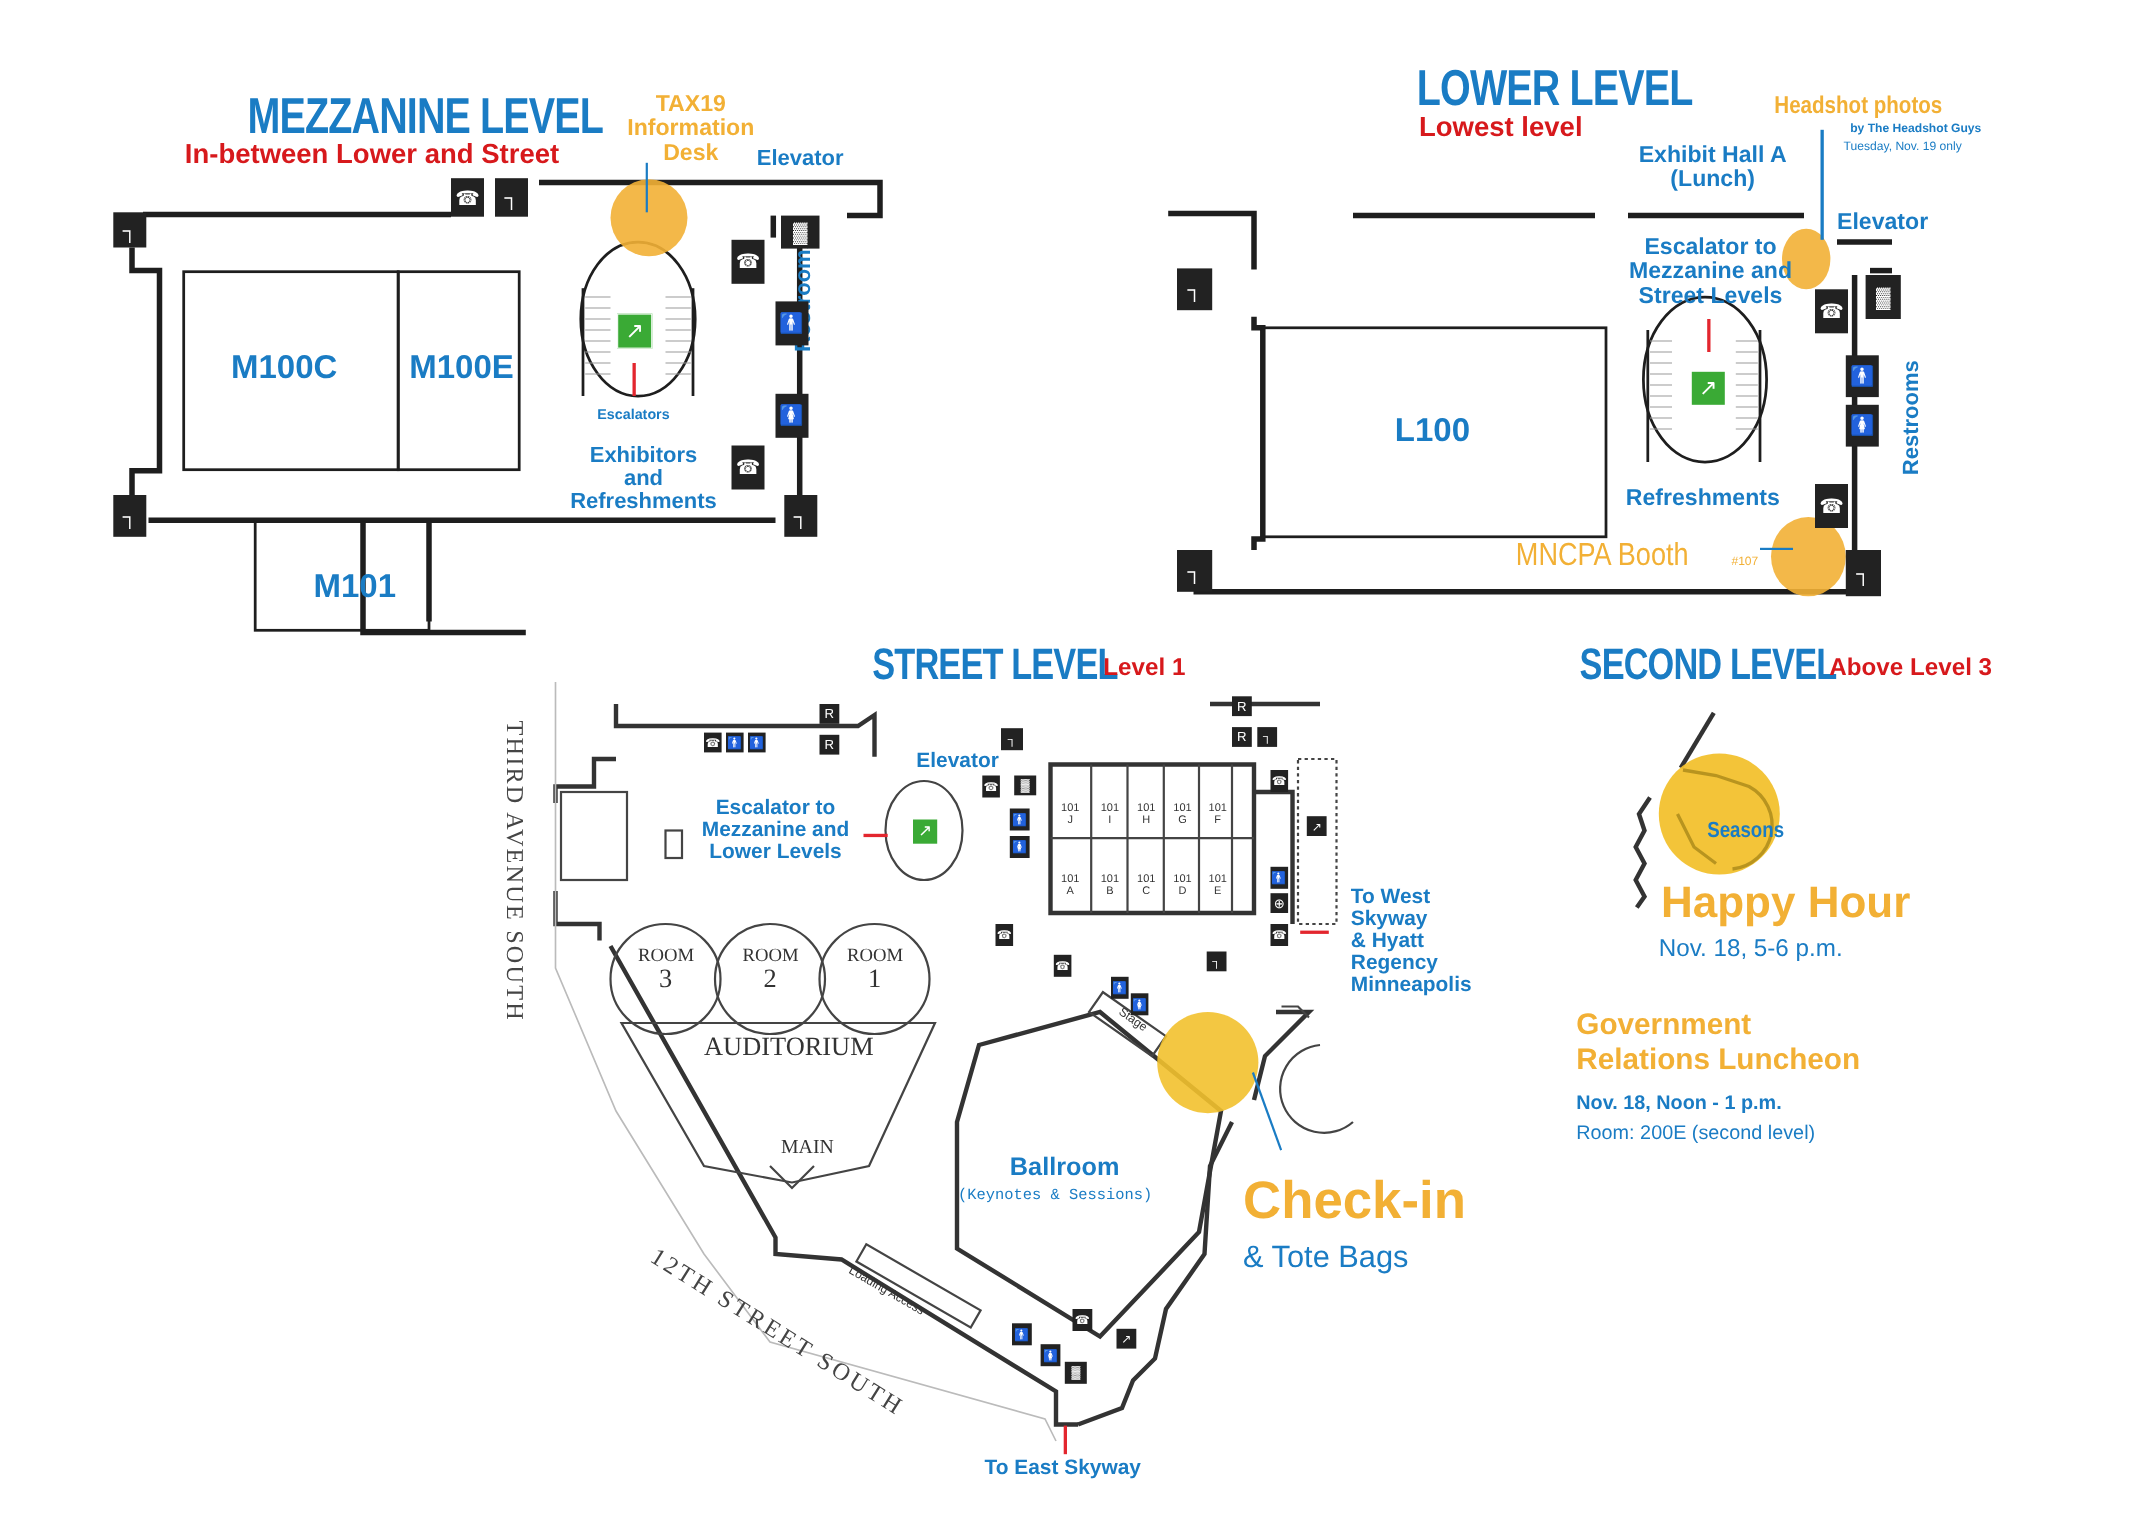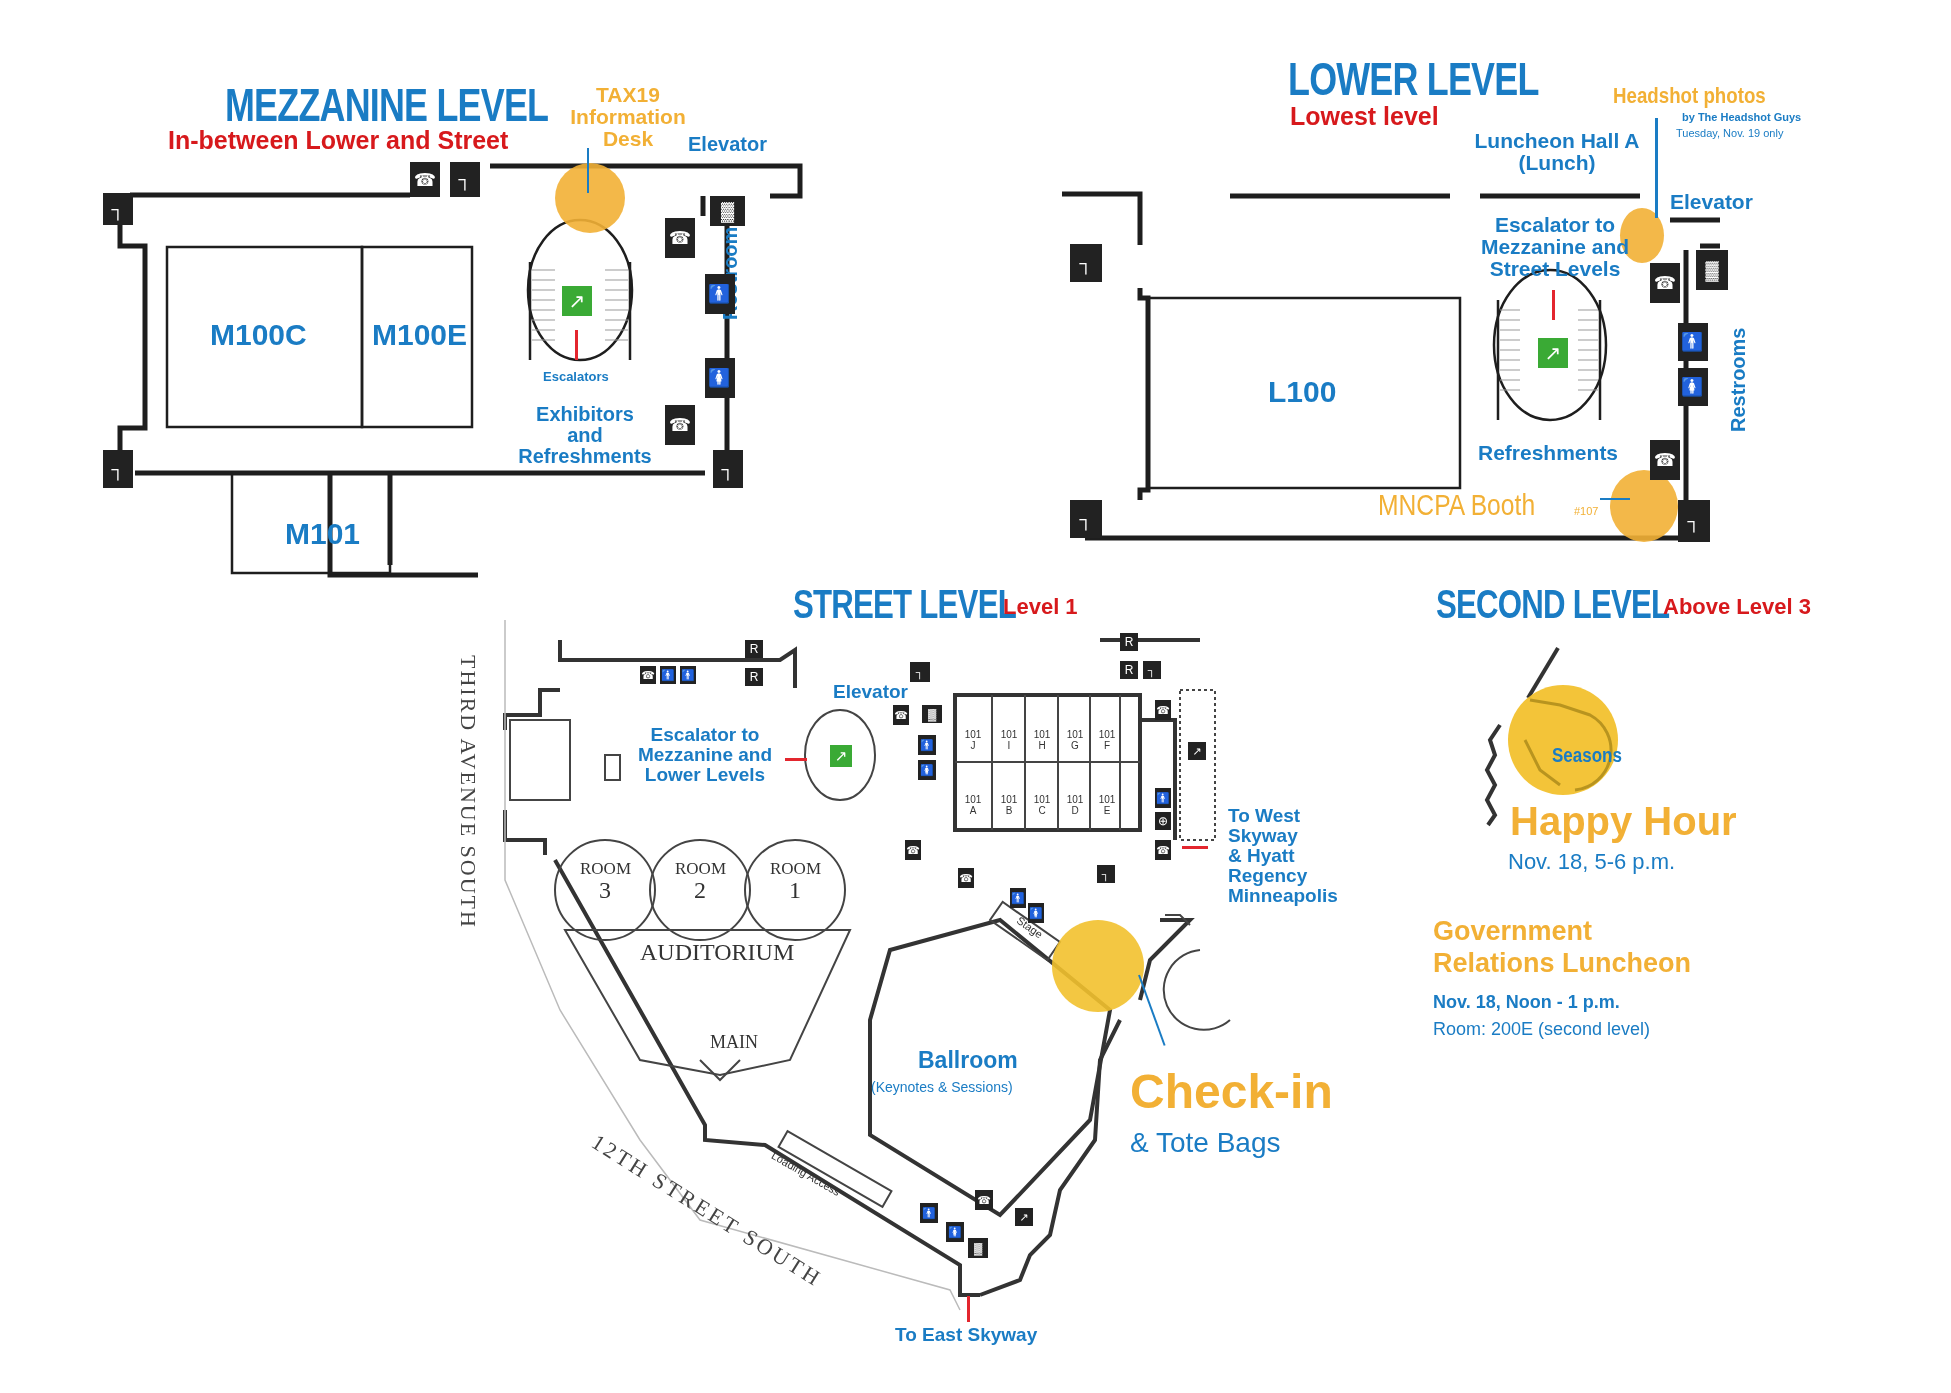--- a/index.html
+++ b/index.html
@@ -154,21 +154,21 @@
 <div class="icon-box" style="left:705px;top:358px;width:30px;height:40px;">🚺</div>
 <div class="icon-box" style="left:665px;top:405px;width:30px;height:40px;">☎</div>
 <div class="icon-box" style="left:103px;top:450px;width:30px;height:38px;">┐</div>
 <div class="icon-box" style="left:713px;top:450px;width:30px;height:38px;">┐</div>
 
 <div class="lbl orange" style="left:1613px;top:84px;font-size:22px;transform:scaleX(0.85);transform-origin:left top;">Headshot photos</div>
 <div class="lbl blue" style="left:1682px;top:112px;font-size:11px;font-weight:bold;">by The Headshot Guys</div>
 <div class="lbl blue" style="left:1676px;top:128px;font-size:11px;font-weight:normal;">Tuesday, Nov. 19 only</div>
 <div class="abs" style="left:1655px;top:118px;width:3px;height:100px;background:#1a7cc4;"></div>
 <div class="lbl blue" style="left:1472px;top:130px;font-size:21px;width:170px;">
-  <div>Luncheon Hall A</div>
+  <div>Exhibit Hall A</div>
   <div>(Lunch)</div>
 </div>
 <div class="lbl blue" style="left:1670px;top:191px;font-size:21px;">Elevator</div>
 <div class="lbl blue" style="left:1465px;top:214px;font-size:21px;width:180px;">
   <div>Escalator to</div>
   <div>Mezzanine and</div>
   <div>Street Levels</div>
 </div>
 <div class="abs" style="left:1552px;top:290px;width:3px;height:30px;background:#e3262e;"></div>
 <div class="abs" style="left:1538px;top:338px;width:30px;height:30px;background:#3aaa35;color:#fff;font-size:20px;text-align:center;line-height:30px;">↗</div>
@@ -266,21 +266,21 @@
 <div class="lbl blue" style="left:1228px;top:806px;font-size:19px;text-align:left;">
   <div>To West</div>
   <div>Skyway</div>
   <div>&amp; Hyatt</div>
   <div>Regency</div>
   <div>Minneapolis</div>
 </div>
 
 <div class="lbl" style="left:1015px;top:922px;font-size:11px;color:#333;transform:rotate(35deg);">Stage</div>
 <div class="lbl blue" style="left:918px;top:1048px;font-size:23px;">Ballroom</div>
-<div class="lbl blue" style="left:871px;top:1080px;font-size:14px;font-weight:normal;">(Keynotes &amp; Sessions)</div>
+<div class="lbl blue" style="left:871px;top:1080px;font-size:14px;font-weight:normal;font-family:Liberation Mono, monospace;">(Keynotes &amp; Sessions)</div>
 <div class="abs" style="left:1138px;top:975px;width:2px;height:75px;background:#1a7cc4;transform:rotate(-20deg);transform-origin:top;"></div>
 <div class="lbl orange" style="left:1130px;top:1067px;font-size:48px;">Check-in</div>
 <div class="lbl blue" style="left:1130px;top:1128px;font-size:28px;font-weight:normal;">&amp; Tote Bags</div>
 
 <div class="lbl" style="left:600px;top:1130px;font-family:'Liberation Serif', serif;font-size:22px;color:#444;transform:rotate(32deg);transform-origin:left top;letter-spacing:3px;">12TH STREET SOUTH</div>
 <div class="lbl" style="left:775px;top:1150px;font-size:11px;color:#333;transform:rotate(30deg);transform-origin:left top;">Loading Access</div>
 <div class="icon-box" style="left:920px;top:1203px;width:18px;height:20px;font-size:11px;">🚹</div>
 <div class="icon-box" style="left:975px;top:1190px;width:18px;height:20px;font-size:11px;">☎</div>
 <div class="icon-box" style="left:946px;top:1222px;width:18px;height:20px;font-size:11px;">🚺</div>
 <div class="icon-box" style="left:968px;top:1238px;width:20px;height:20px;font-size:11px;">▓</div>

